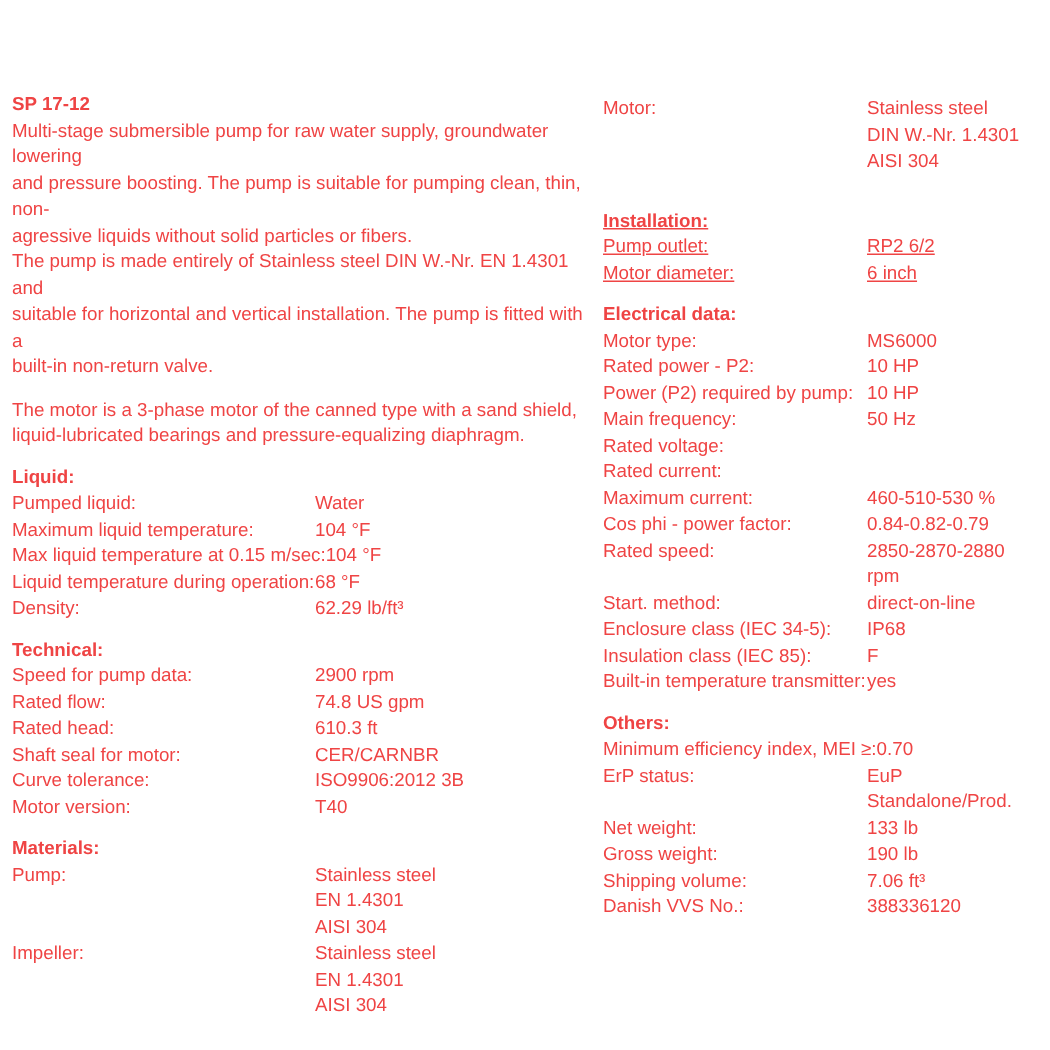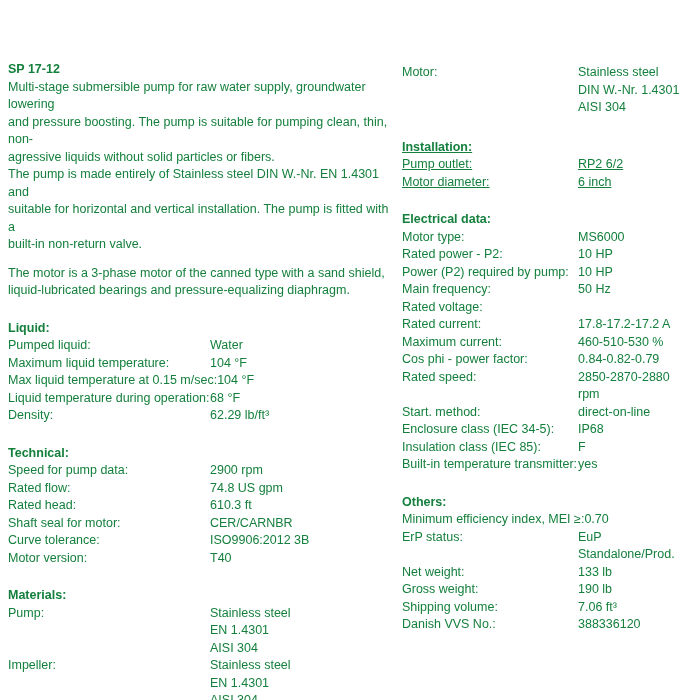--- a/index.html
+++ b/index.html
@@ -3,30 +3,30 @@
 <meta charset="utf-8">
 <style>
   html,body{margin:0;padding:0;background:#ffffff;}
   .canvas{
     position:relative;
     width:700px;height:700px;
     background:#ffffff;
     font-family:"Liberation Sans",sans-serif;
     font-size:12.5px;
     line-height:17.5px;
-    color:#15803d;
+    color:#ef4444;
     overflow:hidden;
   }
   .col{position:absolute;}
   .col-left{left:8px;top:61px;width:384px;}
   .col-right{left:402px;top:64px;width:292px;}
   .title{font-weight:bold;}
   .para{white-space:pre-line;}
   .para-2{margin-top:11px;}
-  .section{margin-top:20px;}
+  .section{margin-top:10px;}
   .col-right .section:first-child{margin-top:0;}
   .col-right .section.s-1{margin-top:22px;text-decoration:underline;}
   .sec-heading{font-weight:bold;}
   .row{display:flex;align-items:flex-start;}
   .lab{flex:0 0 202px;white-space:nowrap;}
   .col-right .lab{flex:0 0 176px;}
   .val{flex:1;white-space:pre-line;}
 </style>
 </head>
 <body>
@@ -149,21 +149,20 @@
           </div>
           <div class="row">
             <span class="lab">Main frequency:</span>
             <span class="val">50 Hz</span>
           </div>
           <div class="row">
             <span class="lab">Rated voltage:</span>
           </div>
           <div class="row">
             <span class="lab">Rated current:</span>
-            <span class="val">17.8-17.2-17.2 A</span>
           </div>
           <div class="row">
             <span class="lab">Maximum current:</span>
             <span class="val">460-510-530 %</span>
           </div>
           <div class="row">
             <span class="lab">Cos phi - power factor:</span>
             <span class="val">0.84-0.82-0.79</span>
           </div>
           <div class="row">

